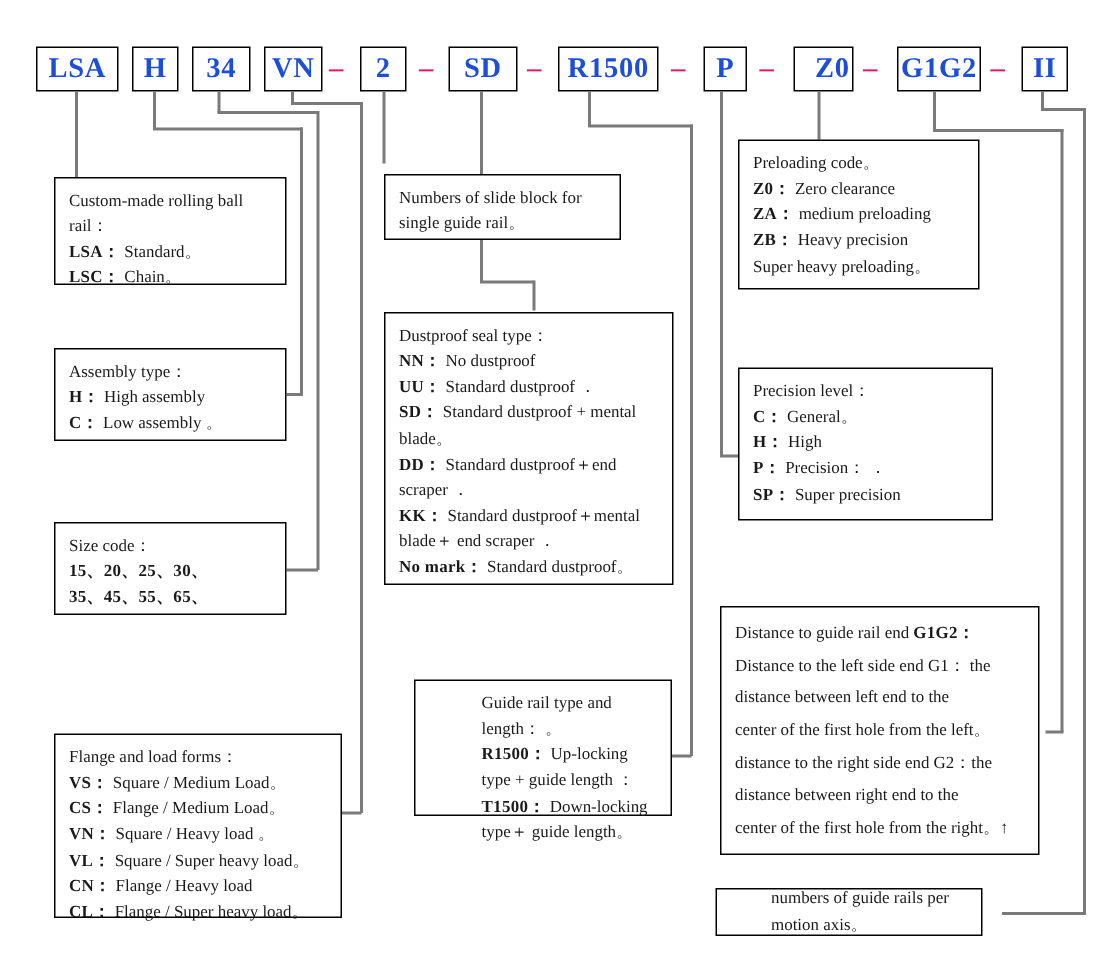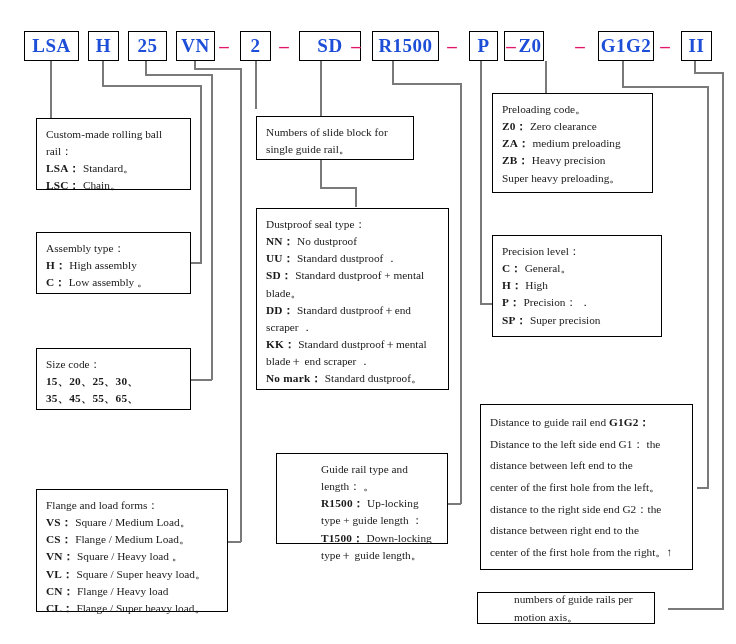--- a/index.html
+++ b/index.html
@@ -124,27 +124,27 @@
   <div class="ln-v" style="left:707px; top:86px; height:402px;"></div>
   <div class="ln-h" style="left:697px; top:487px; width:12px;"></div>
 
   <div class="ln-v" style="left:694px; top:61px; height:12px;"></div>
   <div class="ln-h" style="left:694px; top:72px; width:30px;"></div>
   <div class="ln-v" style="left:722px; top:72px; height:537px;"></div>
   <div class="ln-h" style="left:668px; top:608px; width:56px;"></div>
 
   <div class="code-box" style="left:24px; width:55px;">LSA</div>
   <div class="code-box" style="left:88px; width:31px;">H</div>
-  <div class="code-box" style="left:128px; width:39px;">25</div>
+  <div class="code-box" style="left:128px; width:39px;">34</div>
   <div class="code-box" style="left:176px; width:39px;">VN</div>
   <div class="code-box" style="left:240px; width:31px;">2</div>
-  <div class="code-box" style="left:299px; width:62px;text-align:right;">SD</div>
+  <div class="code-box" style="left:299px; width:46px;text-align:right;">SD</div>
   <div class="code-box" style="left:372px; width:67px;">R1500</div>
   <div class="code-box" style="left:469px; width:29px;">P</div>
-  <div class="code-box" style="left:504px; width:40px;padding-left:12px;">Z0</div>
+  <div class="code-box" style="left:529px; width:40px;padding-left:12px;">Z0</div>
   <div class="code-box" style="left:598px; width:56px;">G1G2</div>
   <div class="code-box" style="left:681px; width:31px;">II</div>
 
   <div class="dash" style="left:216px;">–</div>
   <div class="dash" style="left:276px;">–</div>
   <div class="dash" style="left:348px;">–</div>
   <div class="dash" style="left:444px;">–</div>
   <div class="dash" style="left:503px;">–</div>
   <div class="dash" style="left:572px;">–</div>
   <div class="dash" style="left:657px;">–</div>
@@ -263,21 +263,21 @@
       <b>ZA：</b>
       <span>medium preloading</span>
     </div>
     <div class="ln">
       <b>ZB：</b>
       <span>Heavy precision</span>
     </div>
     <div class="ln">Super heavy    preloading。</div>
   </div>
 
-  <div class="note" style="left:492px; top:235px; width:170px; height:102px;">
+  <div class="note" style="left:492px; top:245px; width:170px; height:102px;">
     <div class="ln">Precision level：</div>
     <div class="ln">
       <b>C：</b>
       <span>General。</span>
     </div>
     <div class="ln">
       <b>H：</b>
       <span>High</span>
     </div>
     <div class="ln">

